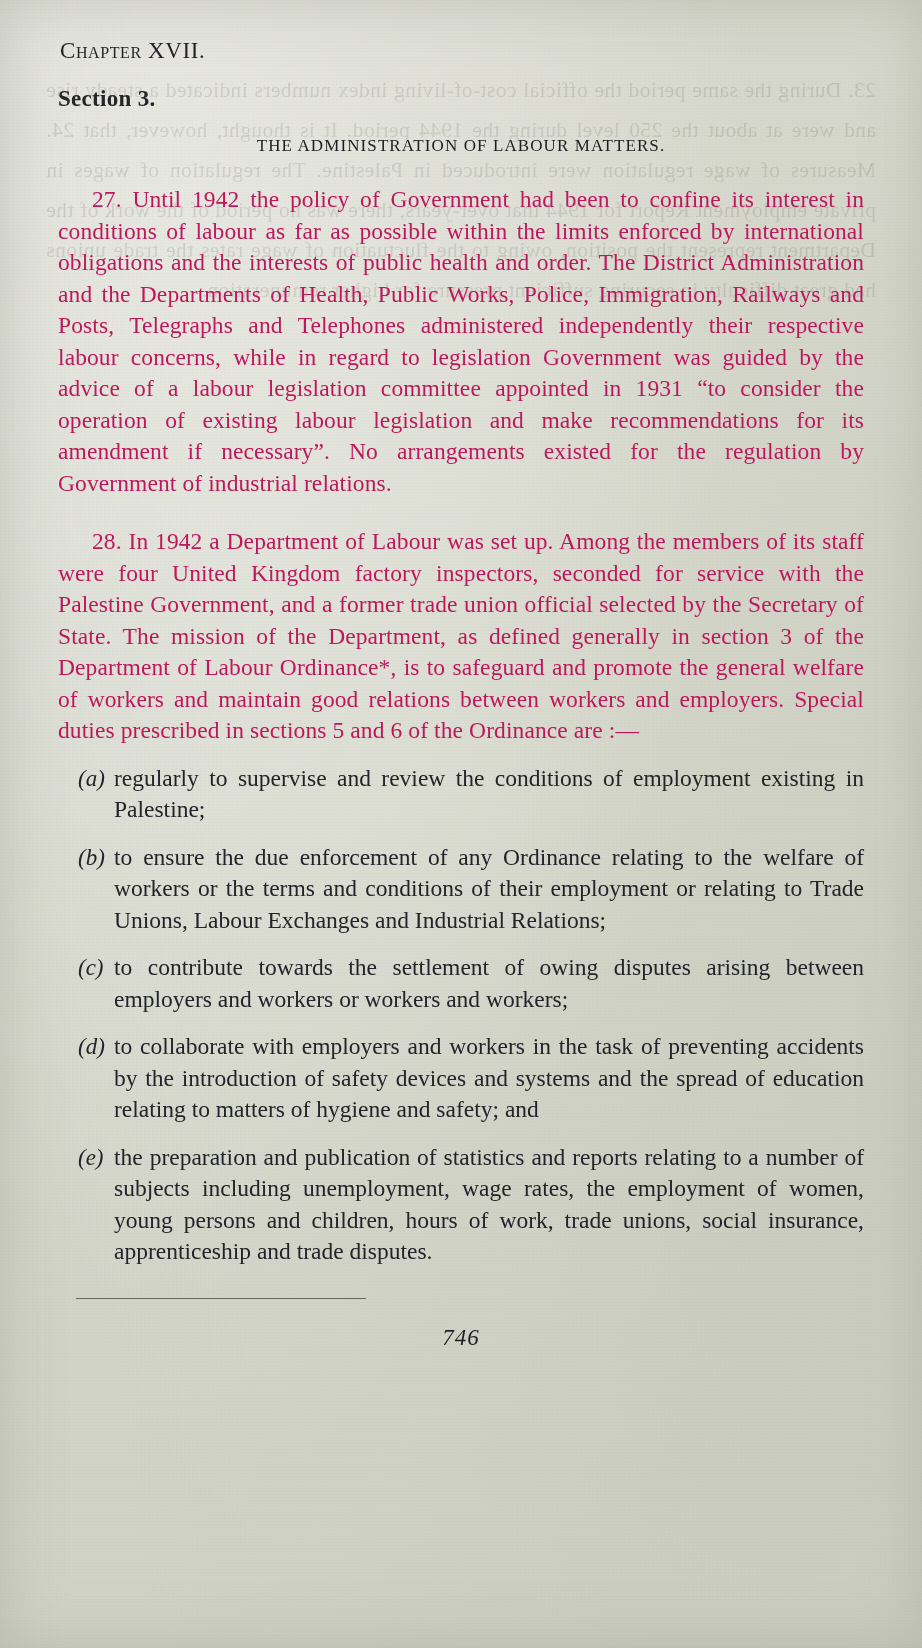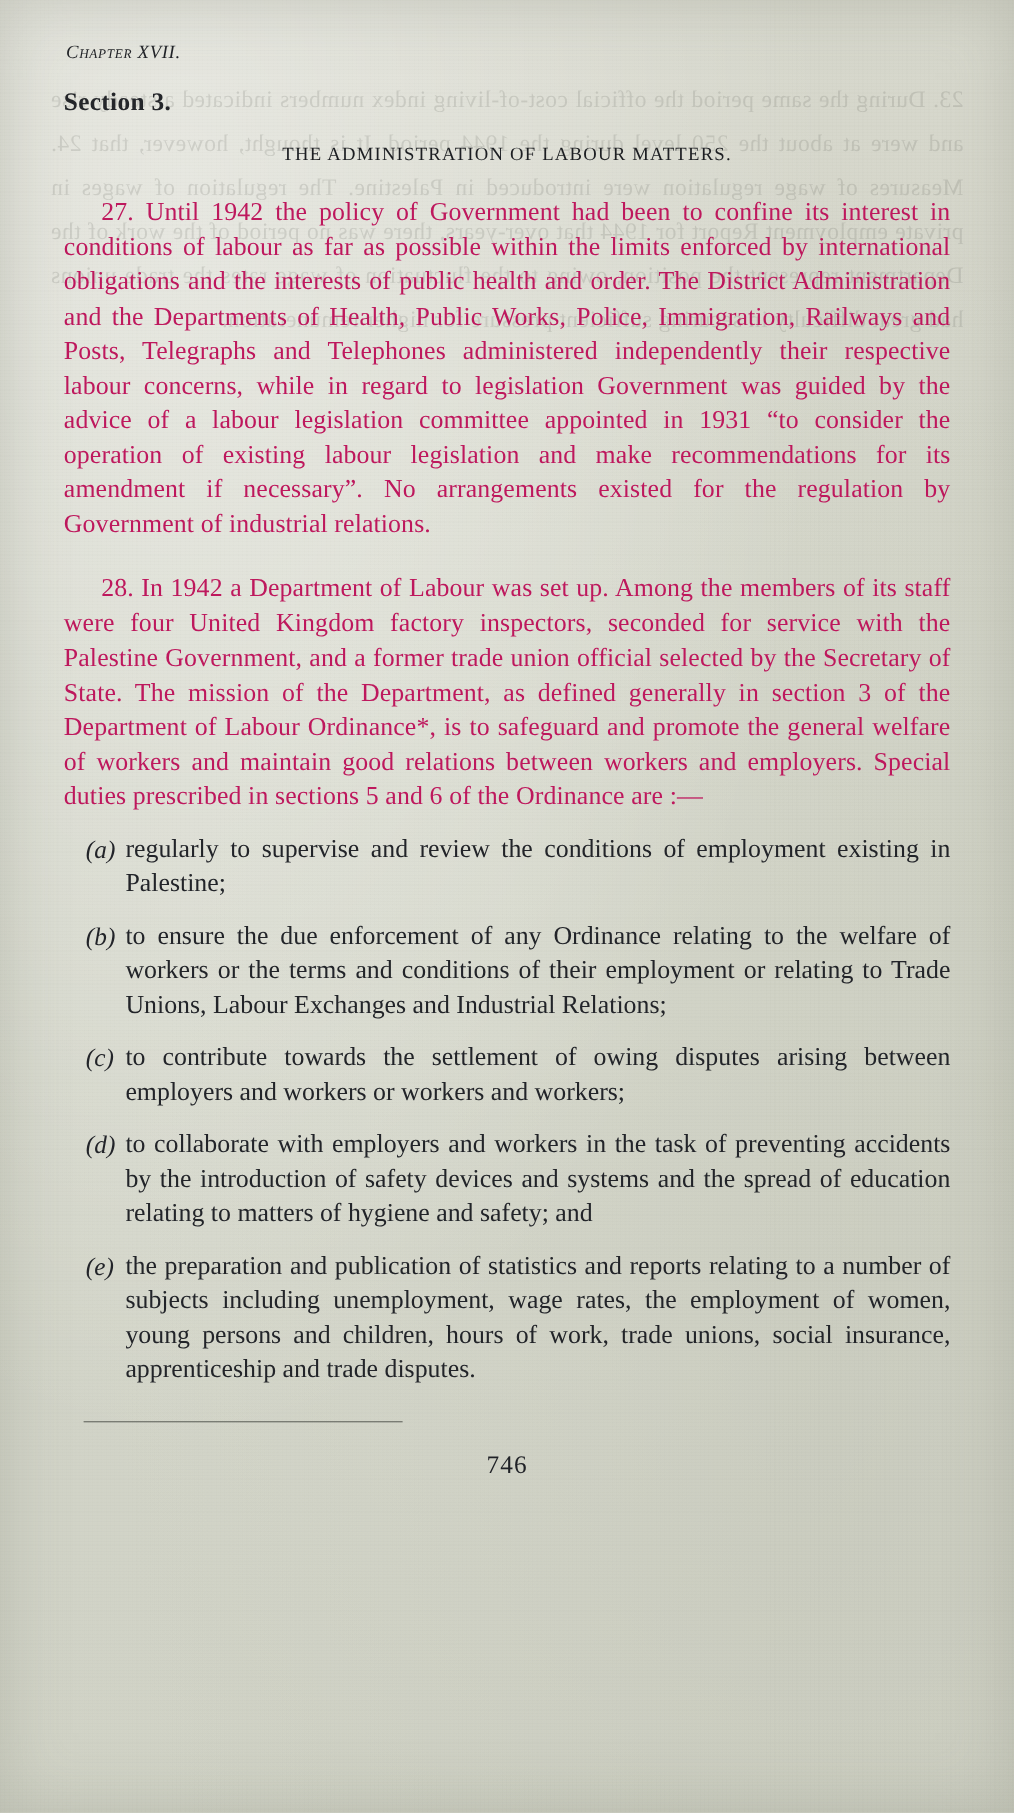--- a/index.html
+++ b/index.html
@@ -53,25 +53,24 @@
   }
 
   .content {
     position: absolute;
     left: 0; right: 0; top: 0; bottom: 0;
     padding: 30px 58px 0 58px;
   }
 
   .chapter {
     font-variant: small-caps;
-    font-size: 17px;
+    font-size: 23px;
     letter-spacing: 0.6px;
     margin: 8px 0 0 2px;
     color: #1f2126;
-    font-style: italic;
   }
   .section-head {
     text-align: left;
     font-weight: bold;
     font-size: 23px;
     margin-top: 22px;
     letter-spacing: 0.3px;
   }
   .title {
     text-align: center;
@@ -127,20 +126,21 @@
     font-size: 18px;
     letter-spacing: 0.3px;
     color: #2a2c30;
   }
   .page-number {
     text-align: center;
     font-size: 23px;
     margin-top: 26px;
     letter-spacing: 1px;
     color: #1f2126;
+    font-style: italic;
   }
 
   
   .edge-shadow {
     position: absolute;
     inset: 0;
     pointer-events: none;
     box-shadow: inset 0 0 60px rgba(140,142,128,0.35);
   }
 </style>

